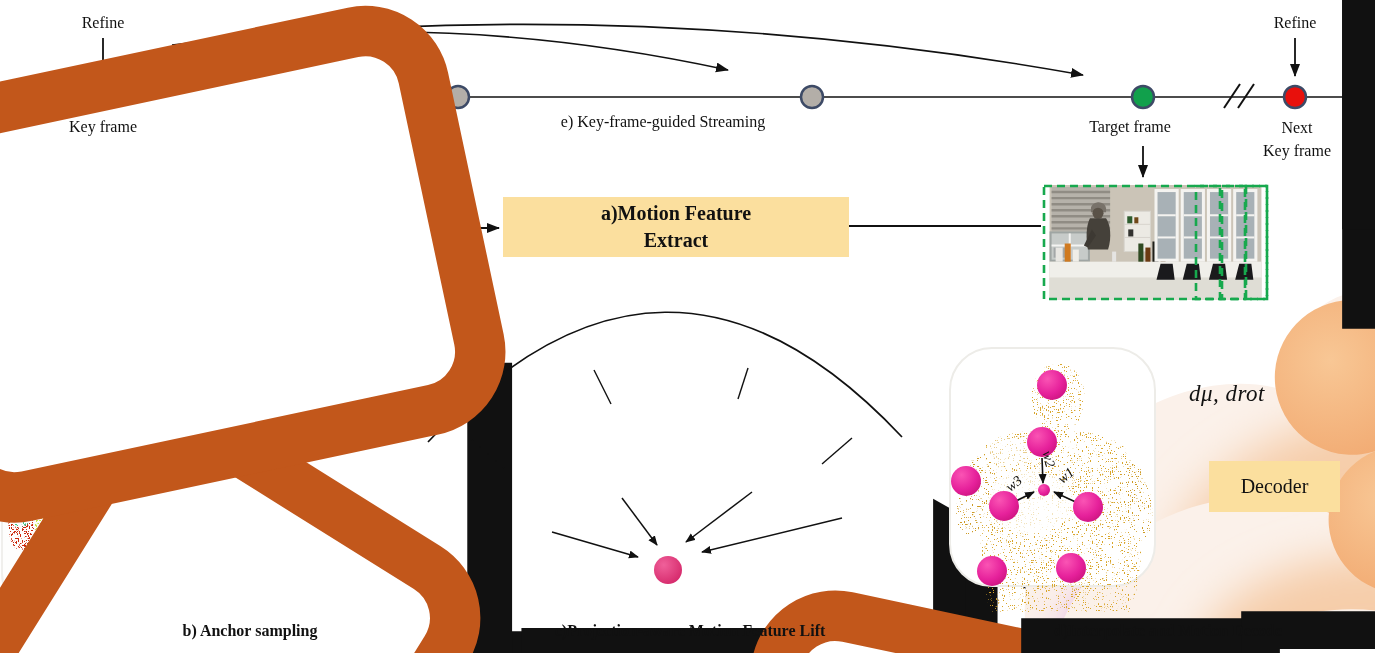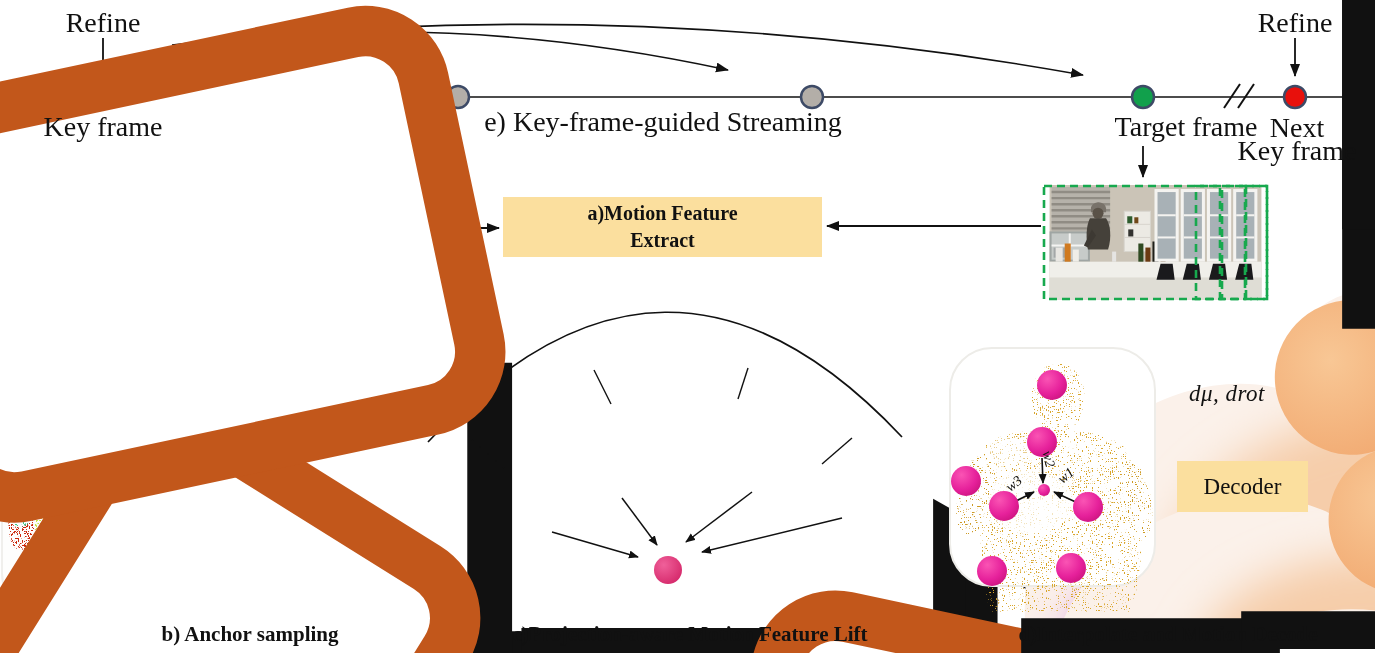--- a/index.html
+++ b/index.html
@@ -1,29 +1,29 @@
 <!DOCTYPE html>
 <html><head>
 <meta charset="utf-8">
 <style>
   html,body{margin:0;padding:0;background:#fff;}
   .fig{position:relative;width:1375px;height:653px;background:#fff;overflow:hidden;
        font-family:"Liberation Serif","DejaVu Serif",serif;color:#111;}
   .fig svg.bg{position:absolute;left:0;top:0;z-index:1;}
   .lbl{position:absolute;z-index:5;white-space:nowrap;transform:translateX(-50%);
-       font-size:28px;line-height:22px;text-align:center;}
+       font-size:16px;line-height:22px;text-align:center;}
   .bold{font-weight:normal;}
   .module{position:absolute;z-index:4;background:#FBDF9E;display:flex;flex-direction:column;
           align-items:center;justify-content:center;font-weight:bold;font-size:20px;line-height:27px;}
   .decoder{position:absolute;z-index:4;background:#FBDF9E;display:flex;align-items:center;
-           justify-content:center;font-size:23px;}
+           justify-content:center;font-size:20px;margin-left:32px;}
   .math{position:absolute;z-index:5;font-style:italic;font-size:23px;transform:translateX(-50%);
         white-space:nowrap;letter-spacing:.5px;}
   .wlab{position:absolute;z-index:6;font-style:italic;font-size:14px;line-height:14px;}
-  .stage{position:absolute;z-index:5;font-weight:bold;font-size:21px;white-space:nowrap;
+  .stage{position:absolute;z-index:5;font-weight:bold;font-size:16px;white-space:nowrap;
          transform:translateX(-50%);}
 </style>
 </head>
 <body>
 
 <div class="fig">
 
 <svg class="bg" width="1375" height="653" viewBox="0 0 1375 653">
   <defs>
     <marker id="mh" markerUnits="userSpaceOnUse" markerWidth="15" markerHeight="12" refX="12" refY="5" orient="auto">
@@ -287,28 +287,28 @@
   </g>
 
   <use href="#holo" transform="translate(1143,485) scale(0.82,0.8)"></use>
   <use href="#holo" transform="translate(1208,427) rotate(-90) scale(0.82,0.85)"></use>
   <use href="#holo" transform="translate(1208,331) rotate(-90) scale(0.85,0.85)"></use>
 </svg>
 
   <div class="lbl" style="left:103px;top:12px;">Refine</div>
   <div class="lbl" style="left:103px;top:116px;">Key frame</div>
   <div class="lbl bold" style="left:663px;top:111px;">e) Key-frame-guided Streaming</div>
-  <div class="lbl" style="left:1186px;top:116px;">Target frame</div>
+  <div class="lbl" style="left:1130px;top:116px;">Target frame</div>
   <div class="lbl" style="left:1295px;top:12px;">Refine</div>
   <div class="lbl" style="left:1297px;top:116px;line-height:23px;">
     <div>Next</div>
     <div>Key frame</div>
   </div>
 
-  <div class="module" style="left:503px;top:197px;width:319px;height:60px;">
+  <div class="module" style="left:503px;top:197px;width:346px;height:60px;">
     <span>a)Motion Feature</span>
     <span>Extract</span>
   </div>
 
   <div class="decoder" style="left:1177px;top:461px;width:131px;height:51px;">
     <span>Decoder</span>
   </div>
 
   <div class="math" style="left:1227px;top:358px;margin-top:23px;">dμ, drot</div>
 

